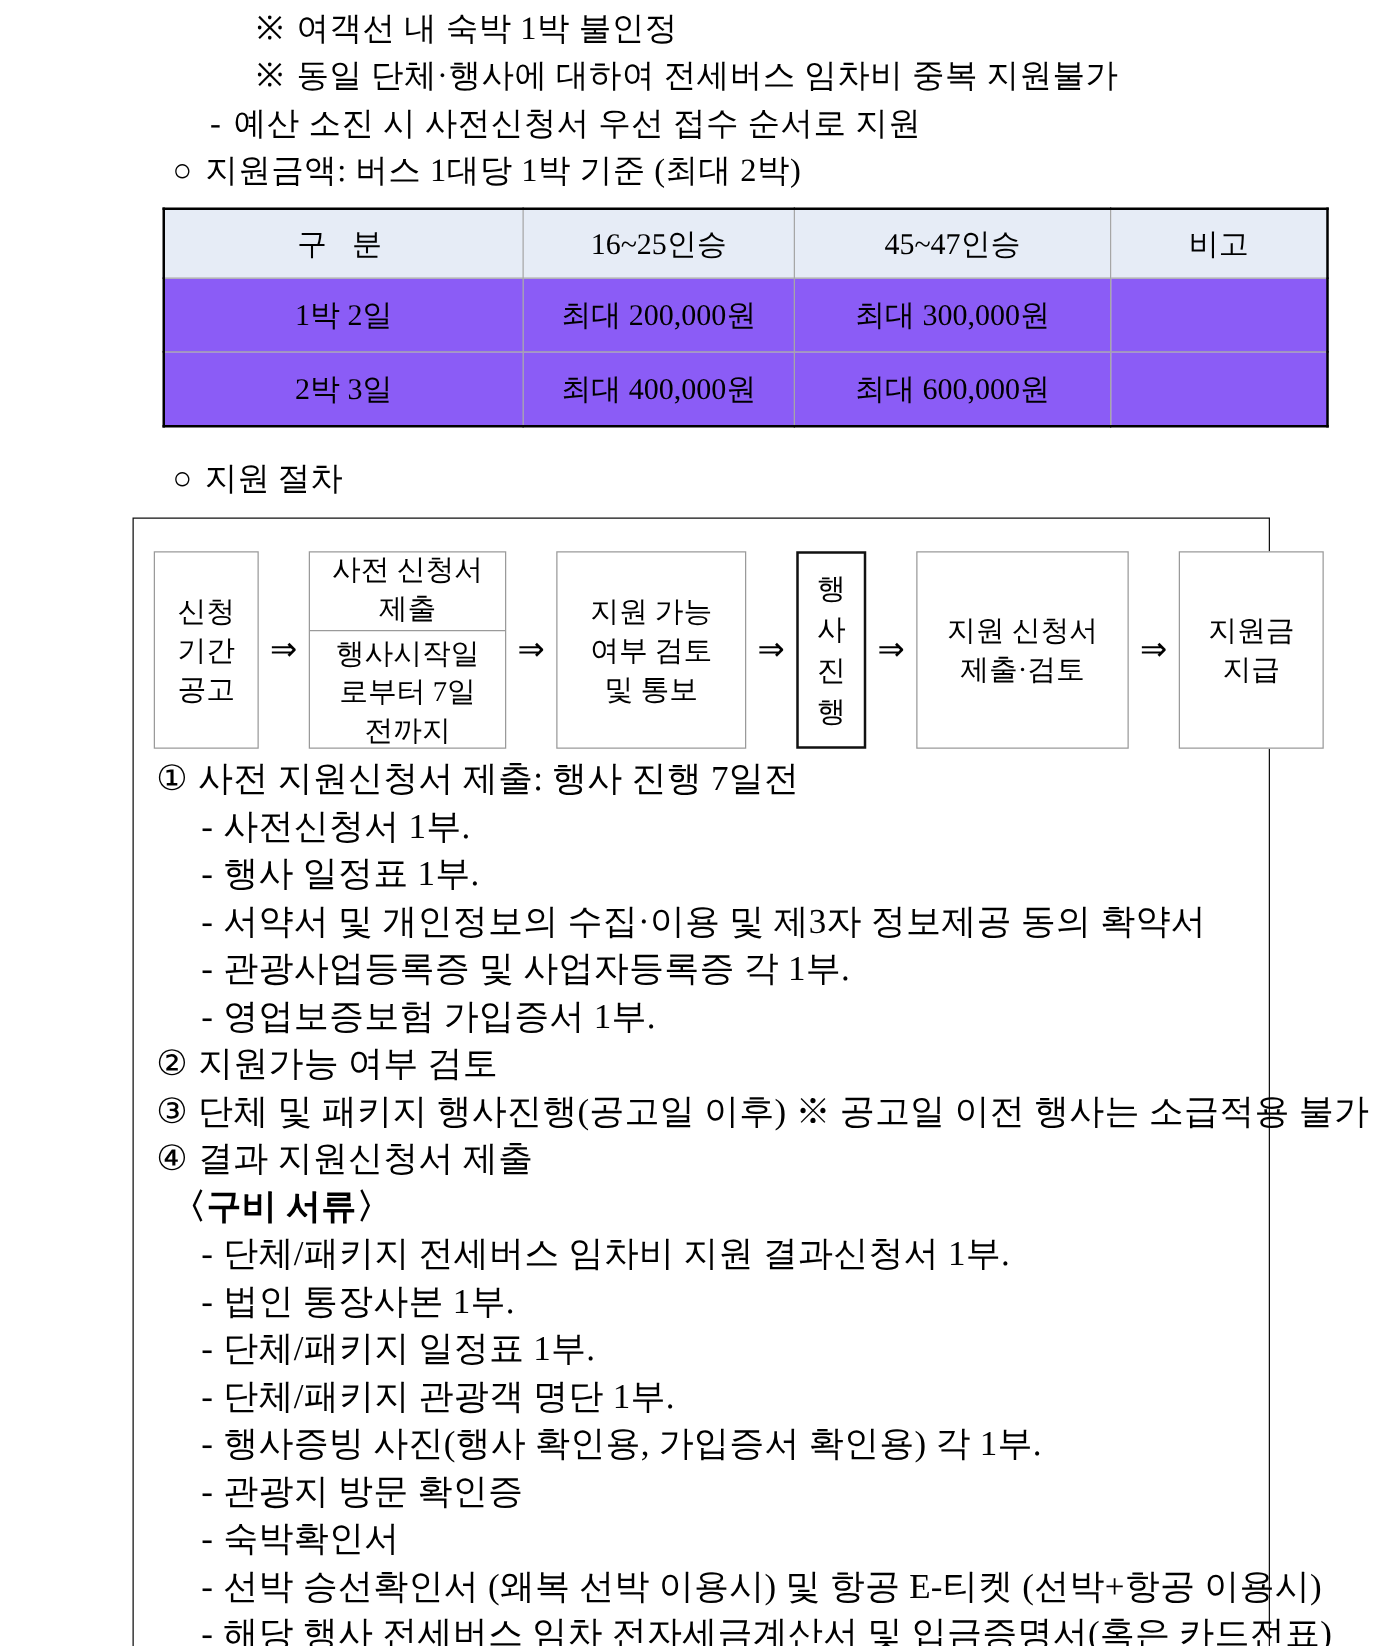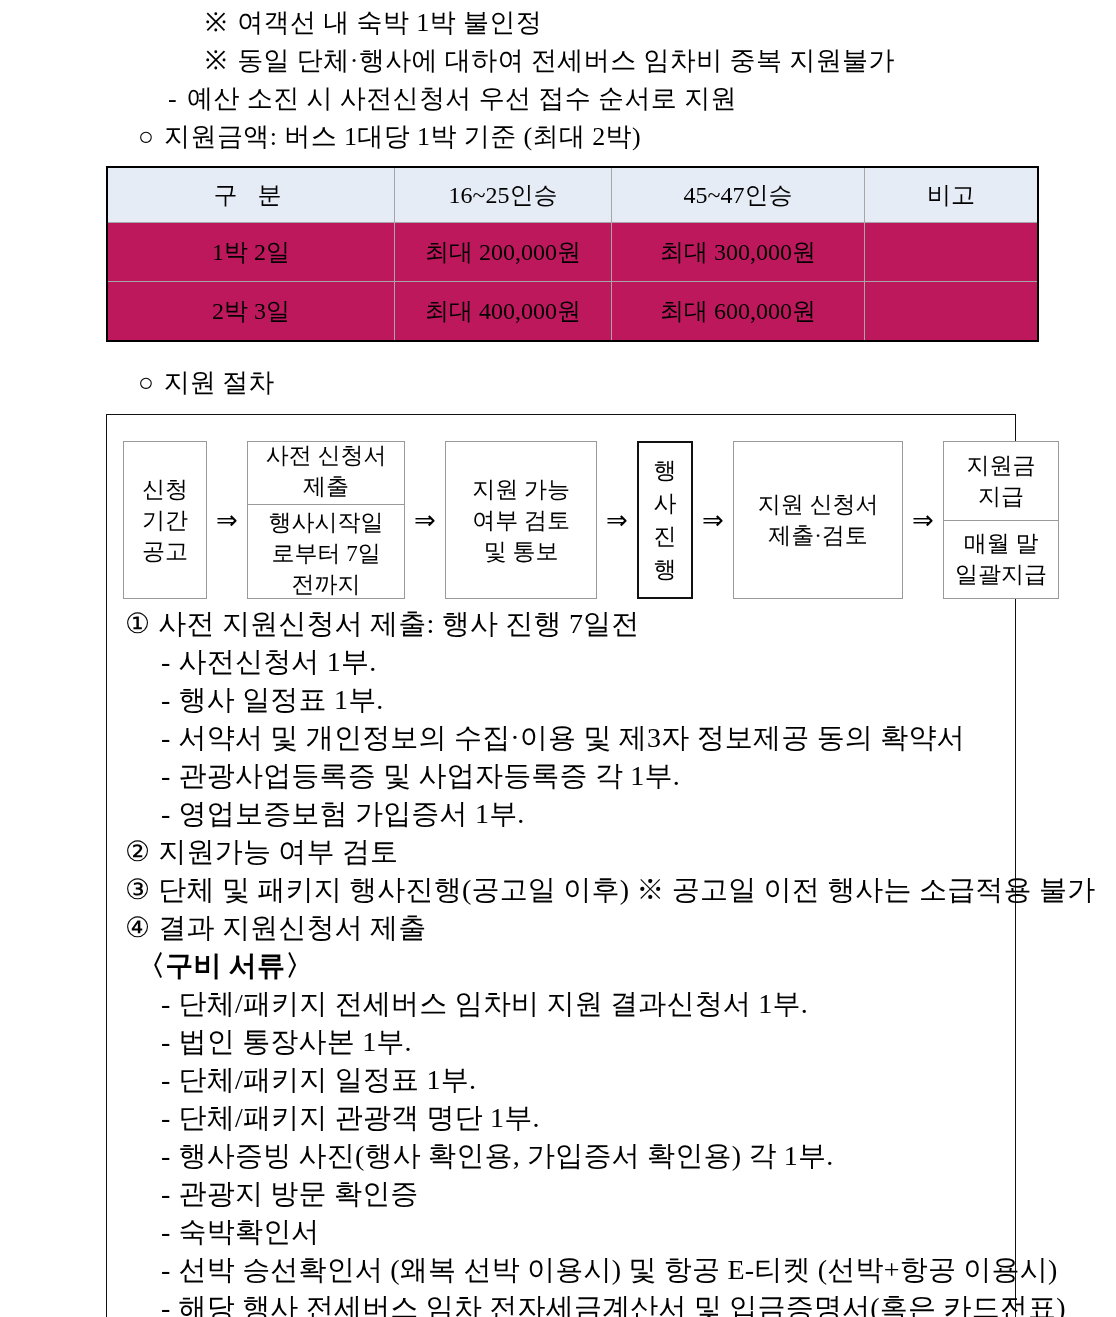--- a/index.html
+++ b/index.html
@@ -43,36 +43,37 @@
   
   .amount-table-wrap {
     margin-top: 10px;
     padding-left: 106px;
   }
   table.amount {
     border-collapse: collapse;
     width: 910px;
     table-layout: fixed;
     border: 2.5px solid #000000;
+    margin-left: 24px;
   }
   table.amount td, table.amount th {
     border: 1px solid #a6a6a6;
     font-size: 24px;
     font-weight: normal;
     text-align: center;
     height: 48px;
     padding: 4px 2px;
     white-space: nowrap;
   }
   table.amount thead td {
     background: #e6ecf6;
     height: 46px;
   }
   table.amount tbody td {
-    background: #be185d;
+    background: #8b5cf6;
     height: 50px;
   }
   .col-a { width: 282px; }
   .col-b { width: 212px; }
   .col-c { width: 248px; }
   .col-d { width: 168px; }
   .sp-wide { letter-spacing: 7px; }
 
   
   .proc-heading {
@@ -254,24 +255,20 @@
             <div class="fline">지원 신청서</div>
             <div class="fline">제출·검토</div>
           </div>
         </div>
         <div class="arrow">⇒</div>
         <div class="fbox w-b6">
           <div class="fcell">
             <div class="fline">지원금</div>
             <div class="fline">지급</div>
           </div>
-          <div class="fcell">
-            <div class="fline">매월 말</div>
-            <div class="fline">일괄지급</div>
-          </div>
         </div>
       </div>
     <div class="plist" id="steps-host">
         <div class="pline lvl-num"><span class="num-sym">①</span><span>사전 지원신청서 제출: 행사 진행 7일전</span></div>
         <div class="pline lvl-sub"><span class="dash-sym">-</span><span>사전신청서 1부.</span></div>
         <div class="pline lvl-sub"><span class="dash-sym">-</span><span>행사 일정표 1부.</span></div>
         <div class="pline lvl-sub"><span class="dash-sym">-</span><span>서약서 및 개인정보의 수집·이용 및 제3자 정보제공 동의 확약서</span></div>
         <div class="pline lvl-sub"><span class="dash-sym">-</span><span>관광사업등록증 및 사업자등록증 각 1부.</span></div>
         <div class="pline lvl-sub"><span class="dash-sym">-</span><span>영업보증보험 가입증서 1부.</span></div>
         <div class="pline lvl-num"><span class="num-sym">②</span><span>지원가능 여부 검토</span></div>

